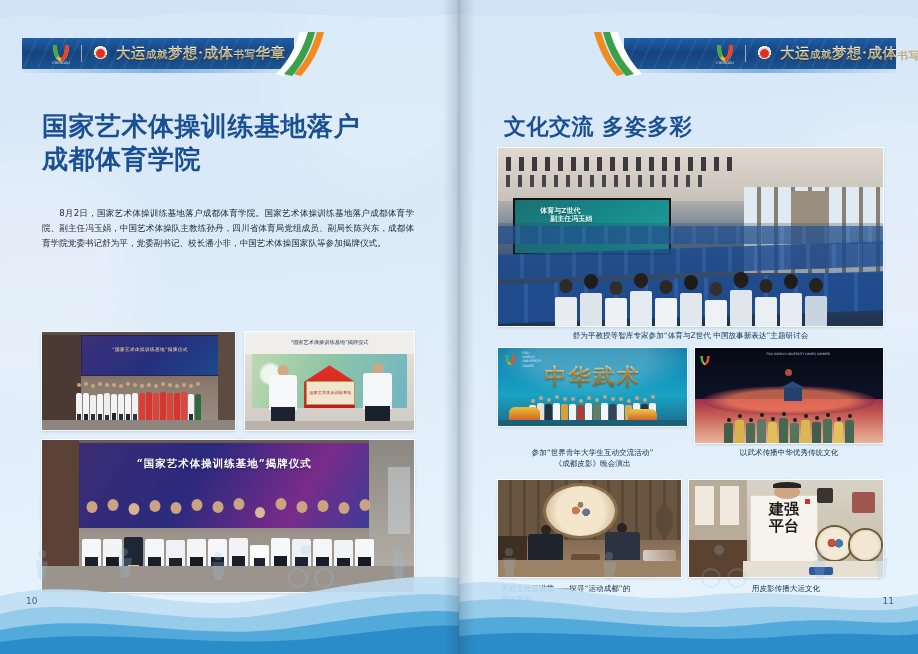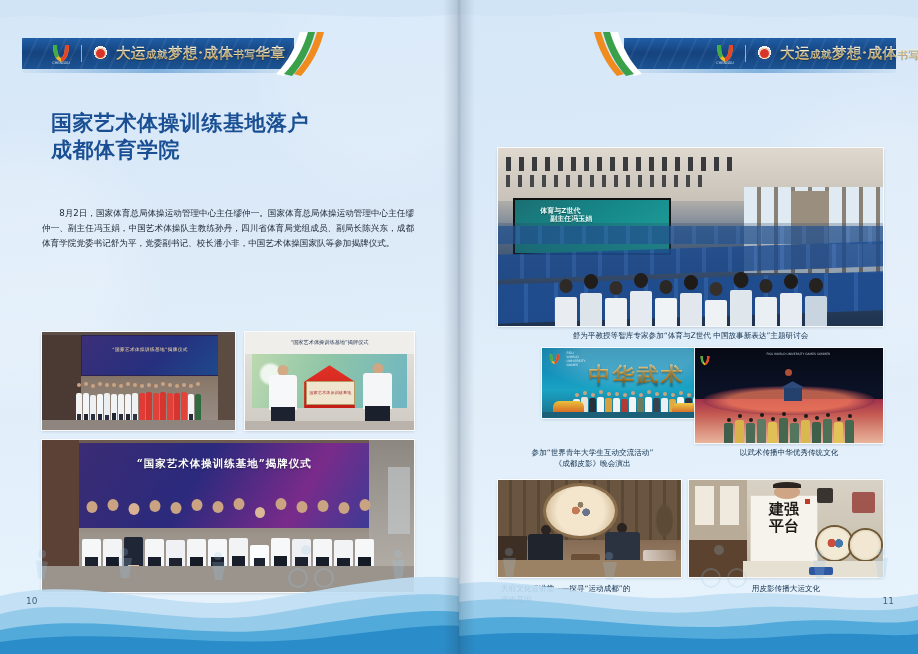--- a/index.html
+++ b/index.html
@@ -125,28 +125,28 @@
         <span class="logo-div"></span>
         <span class="logo-seal">
             <i></i>
           </span>
         <span class="banner-title">
           <span>大运</span><span class="sm">成就</span><span>梦想</span><span>·</span><span>成体</span><span class="sm">书写</span><span>华章</span>
         </span>
       </div>
     </div>
 
-    <div class="headline" style="left:51px;top:110px;width:370px;font-size:21px;">
+    <div class="headline" style="left:42px;top:110px;width:370px;font-size:26px;">
       <div>国家艺术体操训练基地落户</div>
       <div>成都体育学院</div>
     </div>
 
 
     <div class="bodytext" style="left:42px;top:206px;width:372px;">
-      <p>8月2日，国家体育总局体操运动管理中心主任缪仲一。国家体育总局体操运动管理中心主任缪仲一、副主任冯玉娟，中国艺术体操队主教练孙丹，四川省体育局党组成员、副局长陈兴东，成都体育学院党委书记舒为平，党委副书记、校长潘小非，中国艺术体操国家队等参加揭牌仪式。</p>
+      <p>8月2日，国家艺术体操训练基地落户成都体育学院。国家艺术体操训练基地落户成都体育学院、副主任冯玉娟，中国艺术体操队主教练孙丹，四川省体育局党组成员、副局长陈兴东，成都体育学院党委书记舒为平，党委副书记、校长潘小非，中国艺术体操国家队等参加揭牌仪式。</p>
     </div>
 
     <div class="photo" style="left:42px;top:332px;width:193px;height:98px;">
       <div class="sky" style="background:linear-gradient(180deg,#5a4d48 0%,#6d5b52 22%,#8a7a6d 52%,#9b9089 100%);"></div>
       <div style="position:absolute;left:20%;top:3%;width:72%;height:40%;
            background:linear-gradient(135deg,#3c2f78,#26307e 55%,#1e4a8c);border:1px solid #2a2352;"></div>
       <div style="position:absolute;left:22%;top:13%;width:68%;height:9px;
            font-size:4.6px;color:#ffe6a8;text-align:center;line-height:9px;letter-spacing:.4px;">“国家艺术体操训练基地”揭牌仪式</div>
       <div style="position:absolute;left:0;top:3%;width:20%;height:97%;background:#4a3a33;"></div>
       <div style="position:absolute;right:0;top:3%;width:9%;height:97%;background:#5c4b41;"></div>
@@ -409,20 +409,21 @@
         <span class="logo-div"></span>
         <span class="logo-seal">
             <i></i>
           </span>
         <span class="banner-title">
           <span>大运</span><span class="sm">成就</span><span>梦想</span><span>·</span><span>成体</span><span class="sm">书写</span>
         </span>
       </div>
     </div>
 
+    <div class="headline" style="left:45px;top:112px;width:340px;font-size:22px;">文化交流  多姿多彩</div>
 
     <div class="photo" style="left:39px;top:148px;width:385px;height:178px;">
       <div class="sky" style="background:linear-gradient(180deg,#cfcac2 0%,#bdb7ad 26%,#6d7e93 48%,#455d7d 72%,#2c4566 100%);"></div>
 
       <div style="position:absolute;left:0;right:0;top:0;height:30%;
            background:linear-gradient(180deg,#ded8cf,#c8c2b8);"></div>
       <div style="position:absolute;left:2%;top:5%;width:60%;height:8%;
            background:repeating-linear-gradient(90deg,#1d2026 0 5px,transparent 5px 13px);opacity:.85;"></div>
       <div style="position:absolute;left:2%;top:15%;width:52%;height:7%;
            background:repeating-linear-gradient(90deg,#23262c 0 4px,transparent 4px 12px);opacity:.8;"></div>
@@ -492,21 +493,21 @@
             <i class="body" style="height:64%;background:#e6ecf1"></i>
           </span>
         <span class="person" style="width:22px;height:80%">
             <i class="head" style="top:0;width:14px;height:15px;background:#262220"></i>
             <i class="body" style="height:63%;background:#c8d4df"></i>
           </span>
       </div>
     </div>
     <div class="caption" style="left:39px;top:331px;width:385px;">舒为平教授等智库专家参加“体育与Z世代 中国故事新表达”主题研讨会</div>
 
-    <div class="photo" style="left:39px;top:348px;width:189px;height:70px;margin-left:44px;">
+    <div class="photo" style="left:39px;top:348px;width:189px;height:78px;">
       <div class="sky" style="background:linear-gradient(180deg,#0f7fa8 0%,#1391bb 35%,#19a3c4 60%,#1c6c86 100%);"></div>
       <div style="position:absolute;left:0;top:0;width:100%;height:60%;
            background:radial-gradient(ellipse at 50% 20%,rgba(255,255,255,.22) 0 40%,rgba(255,255,255,0) 75%);"></div>
       <div style="position:absolute;left:3%;top:4%;width:13px;height:14px;">
         <svg viewBox="0 0 22 21">
             <path d="M3 2 C3 12 6 17 11 19 C16 17 19 12 19 2 L15 2 C15 11 13 14 11 15 C9 14 7 11 7 2 Z" fill="#f2b823"></path>
             <path d="M11 19 C16 17 19 12 19 2 L15 2 C15 11 13 14 11 15 Z" fill="#e8442b"></path>
             <path d="M3 2 C3 8 4 12 6 15 L9 13 C7 10 7 6 7 2 Z" fill="#3fae49"></path>
           </svg>
       </div>

